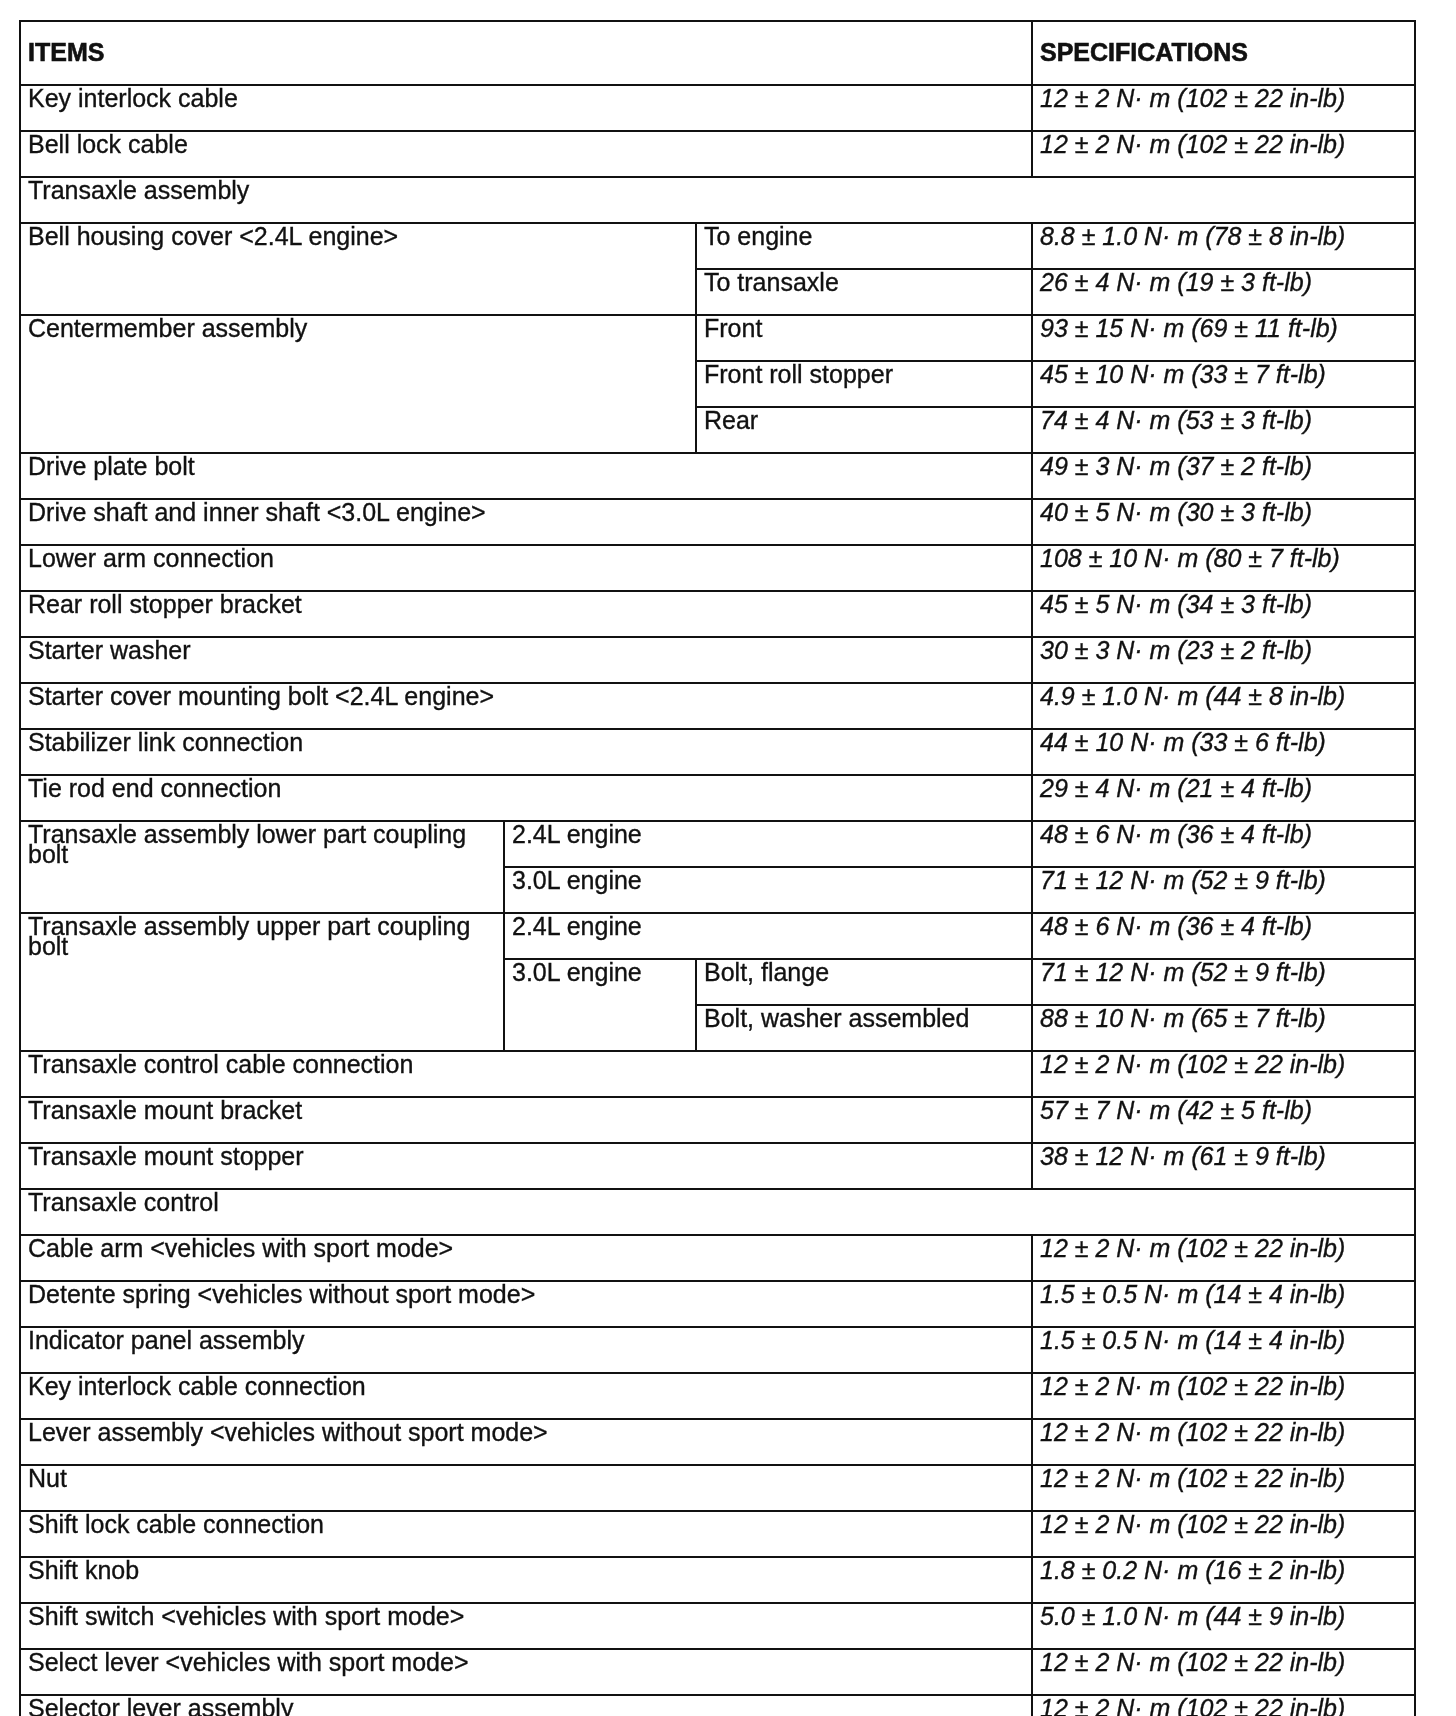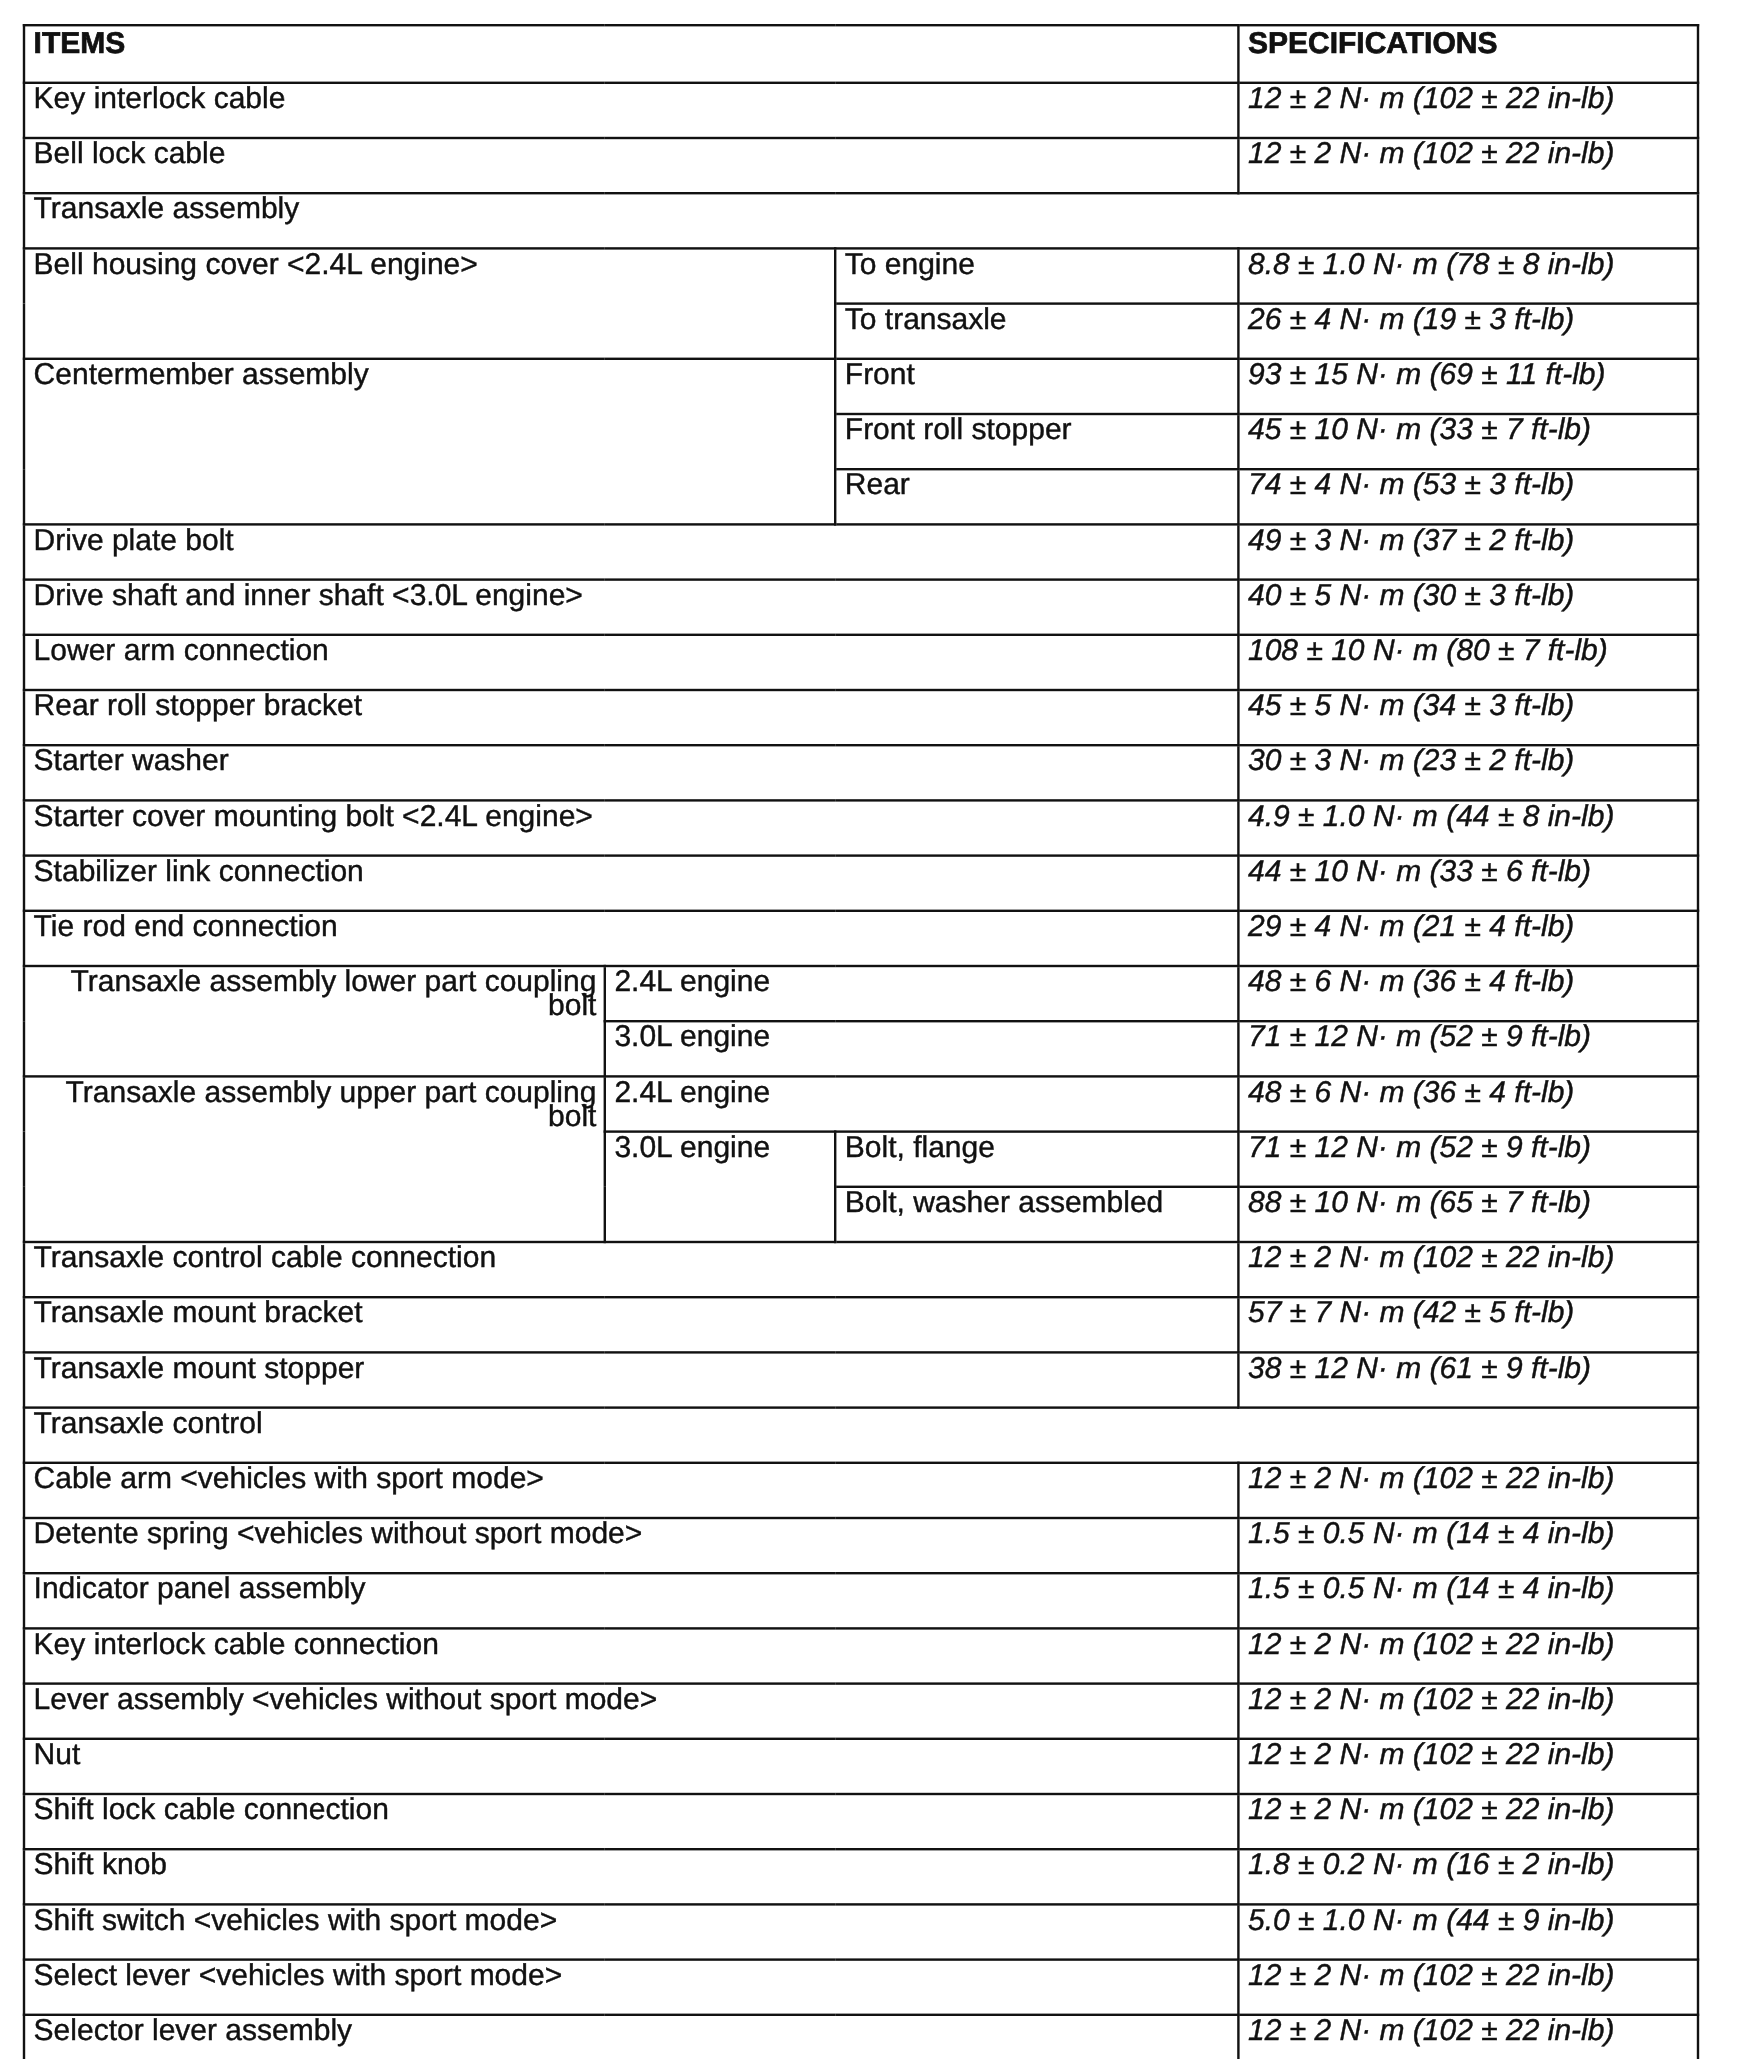--- a/index.html
+++ b/index.html
@@ -18,22 +18,22 @@
   table.spec td, table.spec th {
     border: 2.5px solid #111111;
     height: 39px;
     padding: 2px 6px 3px 7px;
     vertical-align: top;
     text-align: left;
     line-height: 20px;
     white-space: nowrap;
     overflow: hidden;
   }
-  table.spec th { font-weight: bold; -webkit-text-stroke: 0.6px #111111; padding-top: 4px; }
-  table.spec td.wrap { white-space: normal; line-height: 20px; text-align: right; }
+  table.spec th { font-weight: bold; -webkit-text-stroke: 0.6px #111111; padding-top: 20px; }
+  table.spec td.wrap { white-space: normal; line-height: 20px; }
   table.spec td.spec-val { letter-spacing: 0; font-style: italic; }
 </style>
 </head>
 <body>
 
 <table class="spec">
   <colgroup>
       <col class="c1">
       <col class="c2">
       <col class="c3">

